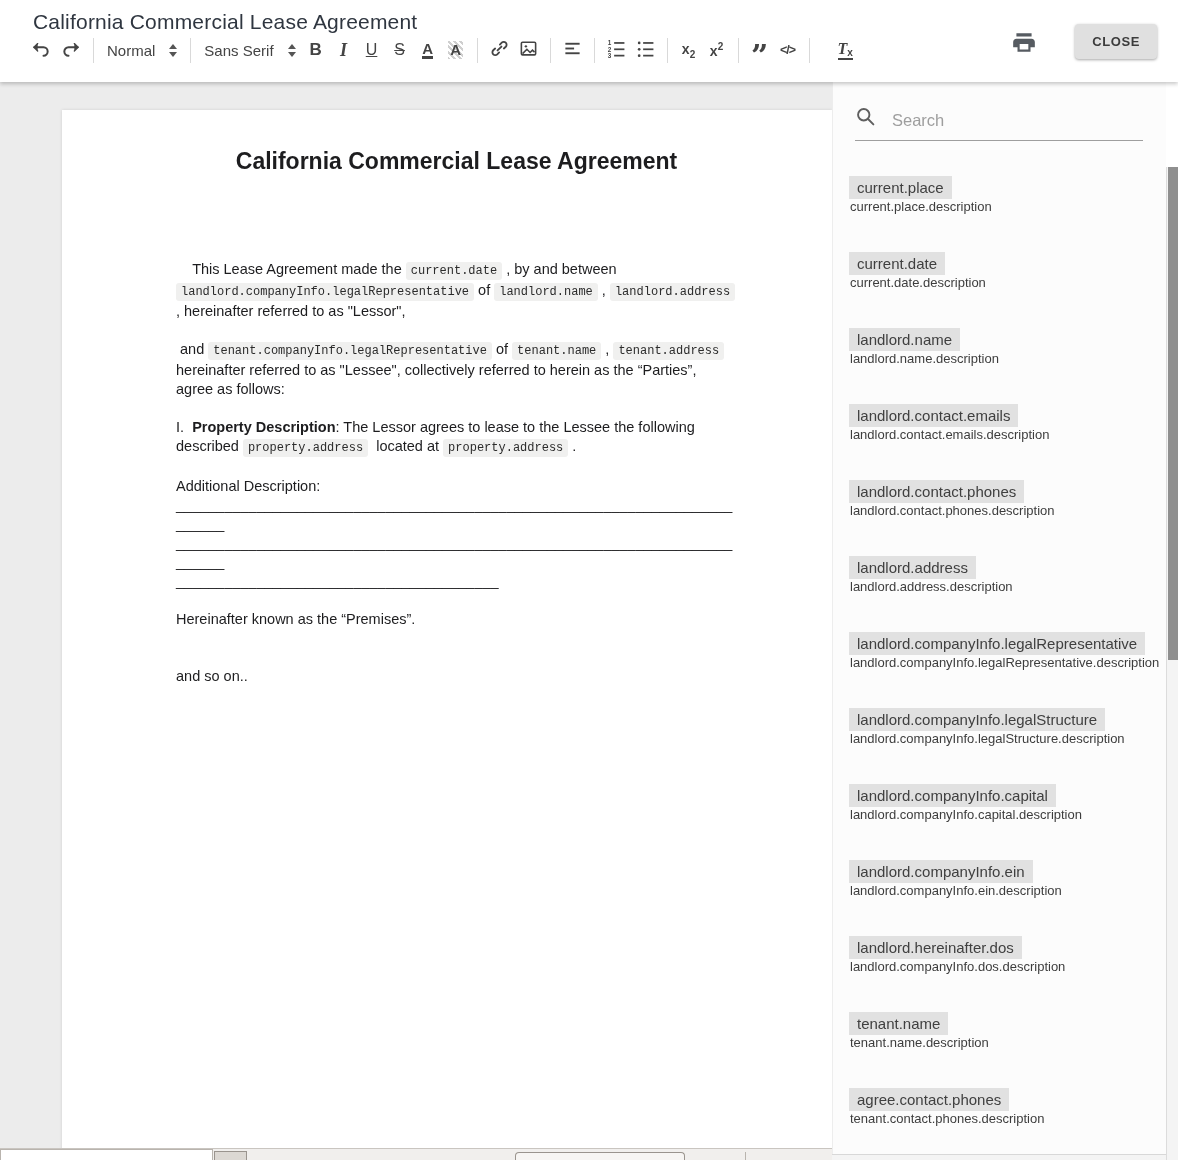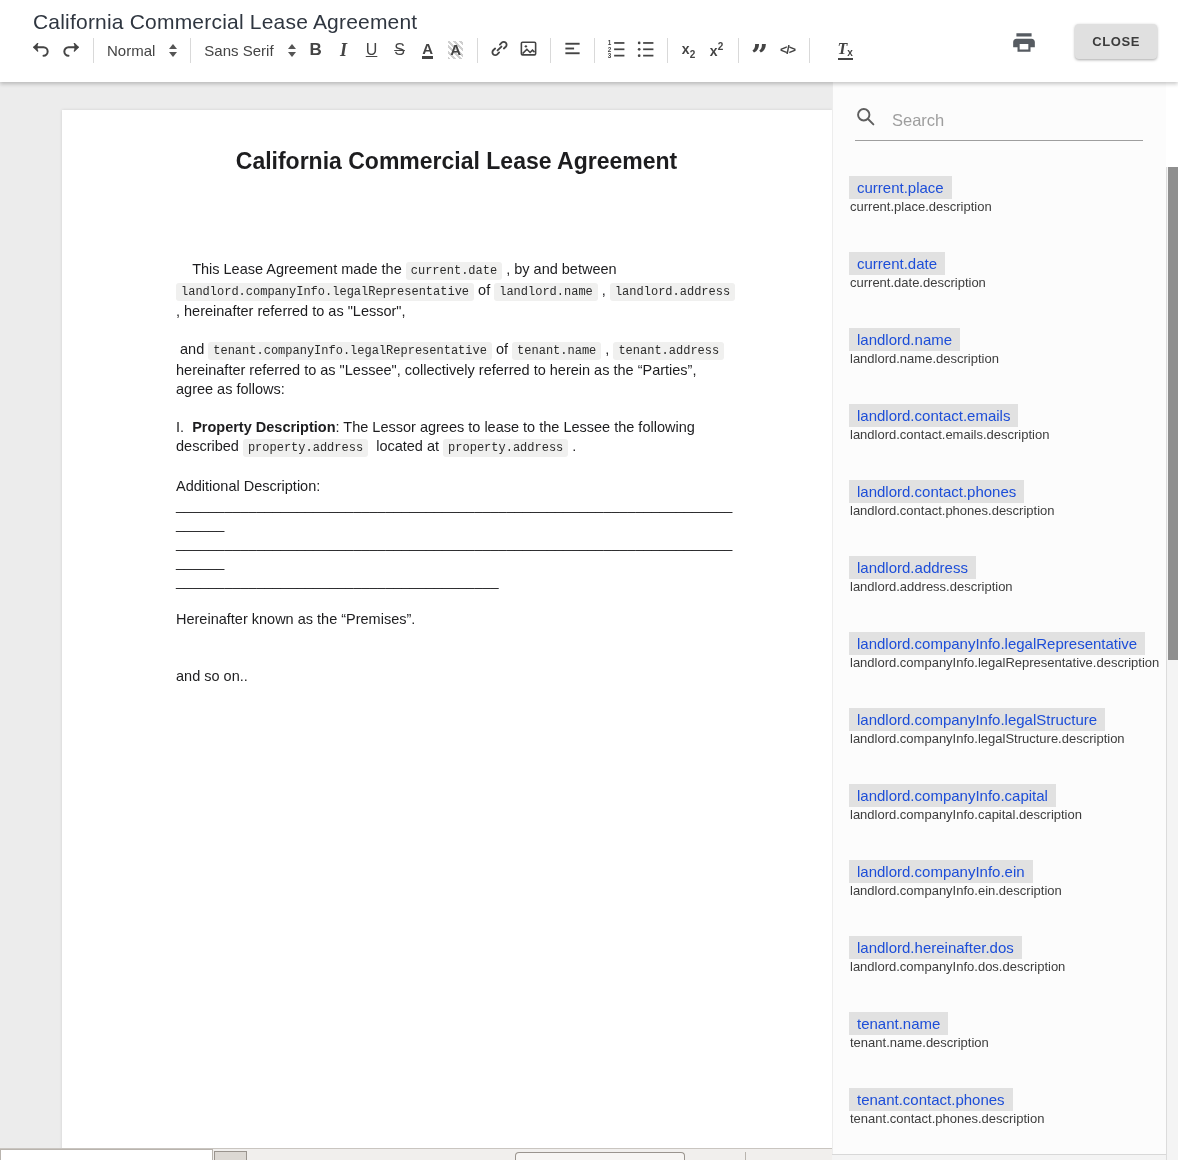--- a/index.html
+++ b/index.html
@@ -120,21 +120,21 @@
   }
   .search-input {
     border: none; outline: none; background: transparent;
     font-family: "Liberation Sans", sans-serif;
     font-size: 16.5px; color: #424242; width: 220px;
   }
   .search-input::placeholder { color: #9e9e9e; }
   .var-list { position: absolute; top: 94px; left: 16px; right: 16px; }
   .var-item { height: 76px; }
   .var-chip {
-    display: inline-block; background: #e1e1e1; color: #1d4ed8;
+    display: inline-block; background: #e1e1e1; color: #404040;
     font-size: 15px; padding: 3px 8px; cursor: pointer;
   }
   .var-desc { font-size: 13px; color: #3d3d3d; padding-left: 1px; }
 
   
   .v-scroll-track {
     position: absolute; top: 85px; right: 0; bottom: 0; width: 12px;
     background: #f4f4f4; border-left: 1px solid #dcdcdc; z-index: 40;
   }
   .v-scroll-thumb {
@@ -349,21 +349,21 @@
         <div class="var-item"><span class="var-chip">landlord.name</span><div class="var-desc">landlord.name.description</div></div>
         <div class="var-item"><span class="var-chip">landlord.contact.emails</span><div class="var-desc">landlord.contact.emails.description</div></div>
         <div class="var-item"><span class="var-chip">landlord.contact.phones</span><div class="var-desc">landlord.contact.phones.description</div></div>
         <div class="var-item"><span class="var-chip">landlord.address</span><div class="var-desc">landlord.address.description</div></div>
         <div class="var-item"><span class="var-chip">landlord.companyInfo.legalRepresentative</span><div class="var-desc">landlord.companyInfo.legalRepresentative.description</div></div>
         <div class="var-item"><span class="var-chip">landlord.companyInfo.legalStructure</span><div class="var-desc">landlord.companyInfo.legalStructure.description</div></div>
         <div class="var-item"><span class="var-chip">landlord.companyInfo.capital</span><div class="var-desc">landlord.companyInfo.capital.description</div></div>
         <div class="var-item"><span class="var-chip">landlord.companyInfo.ein</span><div class="var-desc">landlord.companyInfo.ein.description</div></div>
         <div class="var-item"><span class="var-chip">landlord.hereinafter.dos</span><div class="var-desc">landlord.companyInfo.dos.description</div></div>
         <div class="var-item"><span class="var-chip">tenant.name</span><div class="var-desc">tenant.name.description</div></div>
-        <div class="var-item"><span class="var-chip">tenant.contact.phones</span><div class="var-desc">tenant.contact.phones.description</div></div>
+        <div class="var-item"><span class="var-chip">agree.contact.phones</span><div class="var-desc">tenant.contact.phones.description</div></div>
       </div>
   </aside>
 
   <div class="v-scroll-track">
     <div class="v-scroll-thumb"></div>
   </div>
 </div>
 
 <div class="bottom-strip">
   <div class="bs-left"></div>

